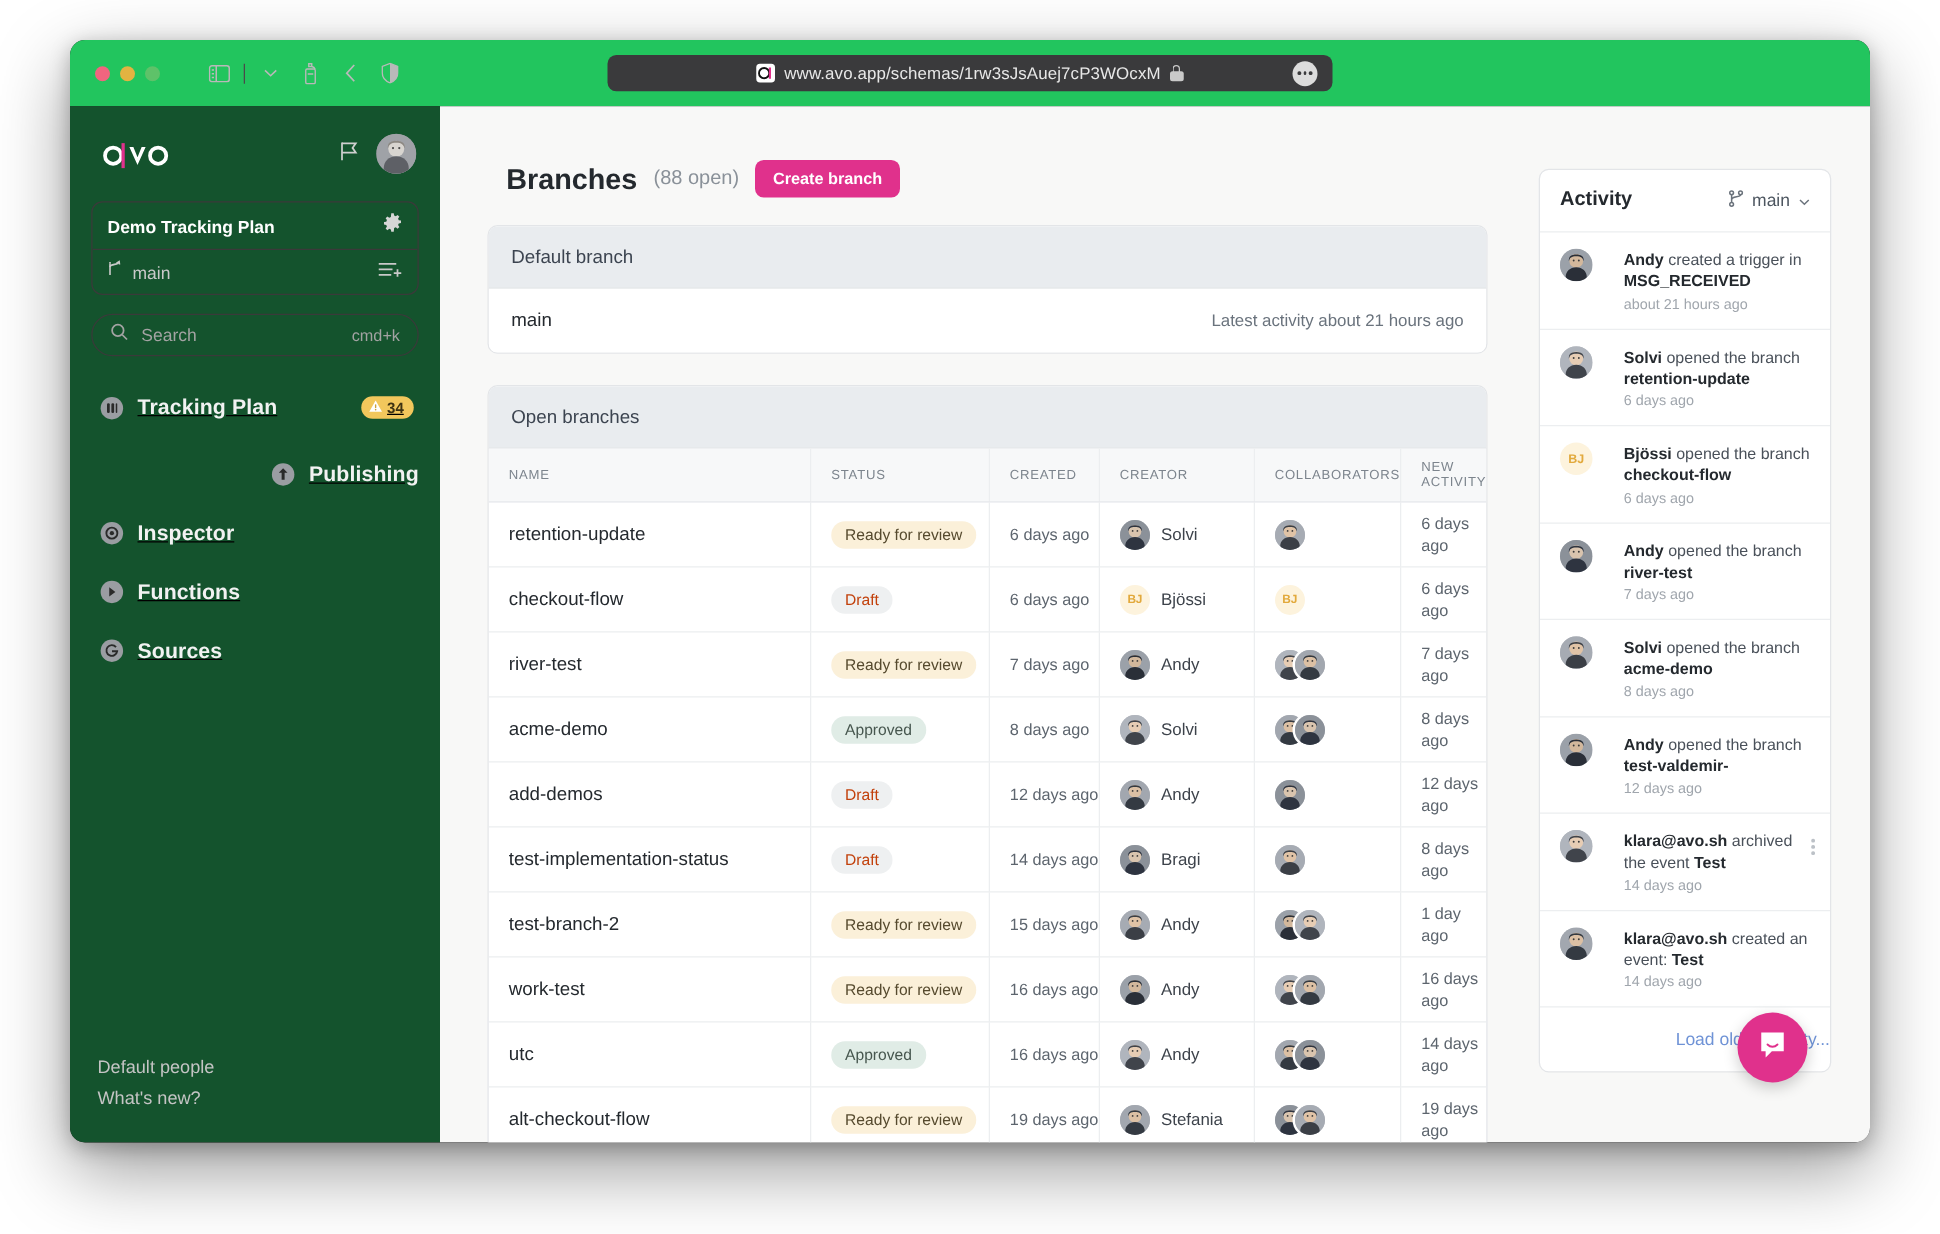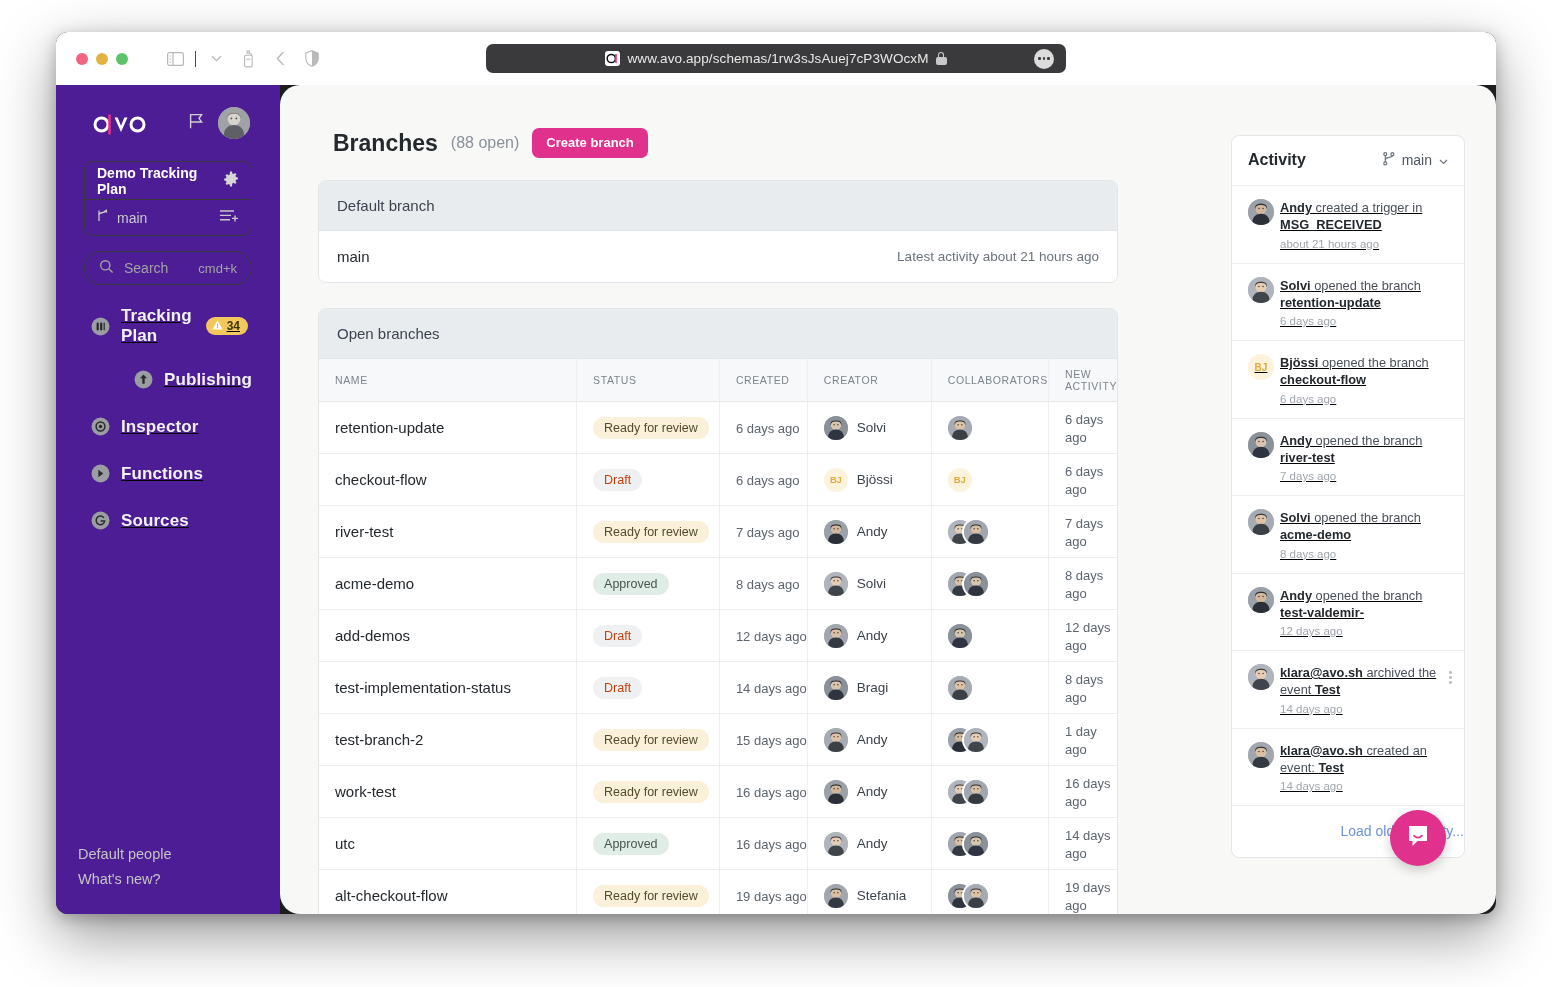--- a/index.html
+++ b/index.html
@@ -14,21 +14,21 @@
   
   .browser {
     position: absolute; left: 56px; top: 32px;
     width: 1440px; height: 882px;
     background: #1d1d1d;
     border-radius: 12px;
     overflow: hidden;
     box-shadow: 0 22px 60px rgba(0,0,0,.40), 0 4px 16px rgba(0,0,0,.25);
   }
   .titlebar {
-    position: relative; height: 53px; background: #ffffff;
+    position: relative; height: 53px; background: #22c55e;
     display: flex; align-items: center;
   }
   .traffic { display: flex; gap: 8px; margin-left: 20px; }
   .tl { width: 12px; height: 12px; border-radius: 50%; }
   .tl.r { background: #f1657f; }
   .tl.y { background: #e3b341; }
   .tl.g { background: #5ec269; }
 
   .nav-icons { display: flex; align-items: center; gap: 4px; margin-left: 33px; }
   .nv { width: 28px; height: 26px; display:flex; align-items:center; justify-content:center;
@@ -58,22 +58,22 @@
     background:#dcdcdc; display:flex; align-items:center; justify-content:center;
     gap:2px;
   }
   .dots-btn i { width:2.6px; height:2.6px; border-radius:50%; background:#3a3a3c; display:block; }
 
   
   .app { position:absolute; left:0; top:53px; width:1440px; height:829px; display:flex; }
 
   
   .sidebar {
-    width: 224px; height: 829px; background: #4c1d95; flex: none;
-    position: relative; padding: 0 28px;
+    width: 296px; height: 829px; background: #14532d; flex: none;
+    position: relative; padding: 0 17px;
   }
   .sb-top { display:flex; align-items:center; justify-content:space-between; padding: 22px 2px 0 6px; }
   .logo { display:flex; align-items:flex-end; height:26px; }
   .logo svg { display:block; }
   .sb-top-right { display:flex; align-items:center; gap:14px; }
   .flag-ic { color:#cfcfcf; }
   .avatar-hdr {
     width: 32px; height: 32px; border-radius: 50%; overflow:hidden;
     background: #8f9196; flex:none;
   }
@@ -117,21 +117,21 @@
   .subnav-item { color:#c2c2c2; font-size:14.5px; line-height: 21px; padding: 1px 0; }
 
   .nav-group { margin-top: 22px; }
   .nav-group .nav-item { height: 33px; }
 
   .sb-bottom { position:absolute; left: 16px; bottom: 22px; }
   .sb-bottom a { display:block; color:#c4c4c4; font-size:14.5px; line-height: 25px; padding-left:6px; text-decoration:none; }
 
   
   .main {
-    flex: 1; background: #f8f8f7; position: relative; overflow: hidden; border-radius: 20px;
+    flex: 1; background: #f8f8f7; position: relative; overflow: hidden;
   }
   .content { position:absolute; left:0; top:0; width: 1192px; height: 829px; }
 
   .page-head { display:flex; align-items:center; gap:13px; padding: 43px 0 0 53px; }
   .page-title { font-size: 23px; font-weight: 700; color:#24292e; }
   .page-sub { font-size: 16px; color:#8a9199; font-weight: 400; }
   .btn-create {
     background: #e0318c; color:#fff; font-size:13px; font-weight:700;
     border: none; border-radius: 7px; padding: 8px 14px; cursor: pointer;
     line-height: 1.1;
@@ -193,21 +193,21 @@
   .activity {
     position: absolute; right: 31px; top: 50px; width: 234px;
     background:#fff; border: 1px solid #e3e5e8; border-radius: 8px; overflow: hidden;
   }
   .act-head {
     display:flex; align-items:center; justify-content:space-between;
     padding: 15px 16px 16px 16px; border-bottom: 1px solid #eceef0;
   }
   .act-title { font-size: 16px; color:#24292e; font-weight:700; }
   .act-branch { display:flex; align-items:center; gap:7px; color:#4d5660; font-size:14px; }
-  .act-item { display:flex; gap: 6px; padding: 13px 16px; border-bottom: 1px solid #eceef0; position:relative;text-decoration:underline; }
+  .act-item { display:flex; gap: 25px; padding: 13px 16px; border-bottom: 1px solid #eceef0; position:relative; }
   .act-av { width: 26px; height:26px; border-radius:50%; overflow:hidden; flex:none; background:#b9bcc2;
             display:flex; align-items:center; justify-content:center; font-size:10px; font-weight:700;
             color:#e2a93c; }
   .act-av.initials { background:#fdf3dd; }
   .act-text { font-size: 12.8px; color:#4a515a; line-height: 1.35; }
   .act-text b { color:#24292e; font-weight: 700; }
   .act-time { font-size: 11.5px; color:#a0a6ad; margin-top: 4px; }
   .act-kebab { position:absolute; right: 12px; top: 20px; display:flex; flex-direction:column; gap:2.5px; }
   .act-kebab i { width:2.6px; height:2.6px; border-radius:50%; background:#bcc1c7; display:block; }
   .act-more { text-align:right; padding: 17px 0 18px; color:#6f93d6; font-size: 14px; }

